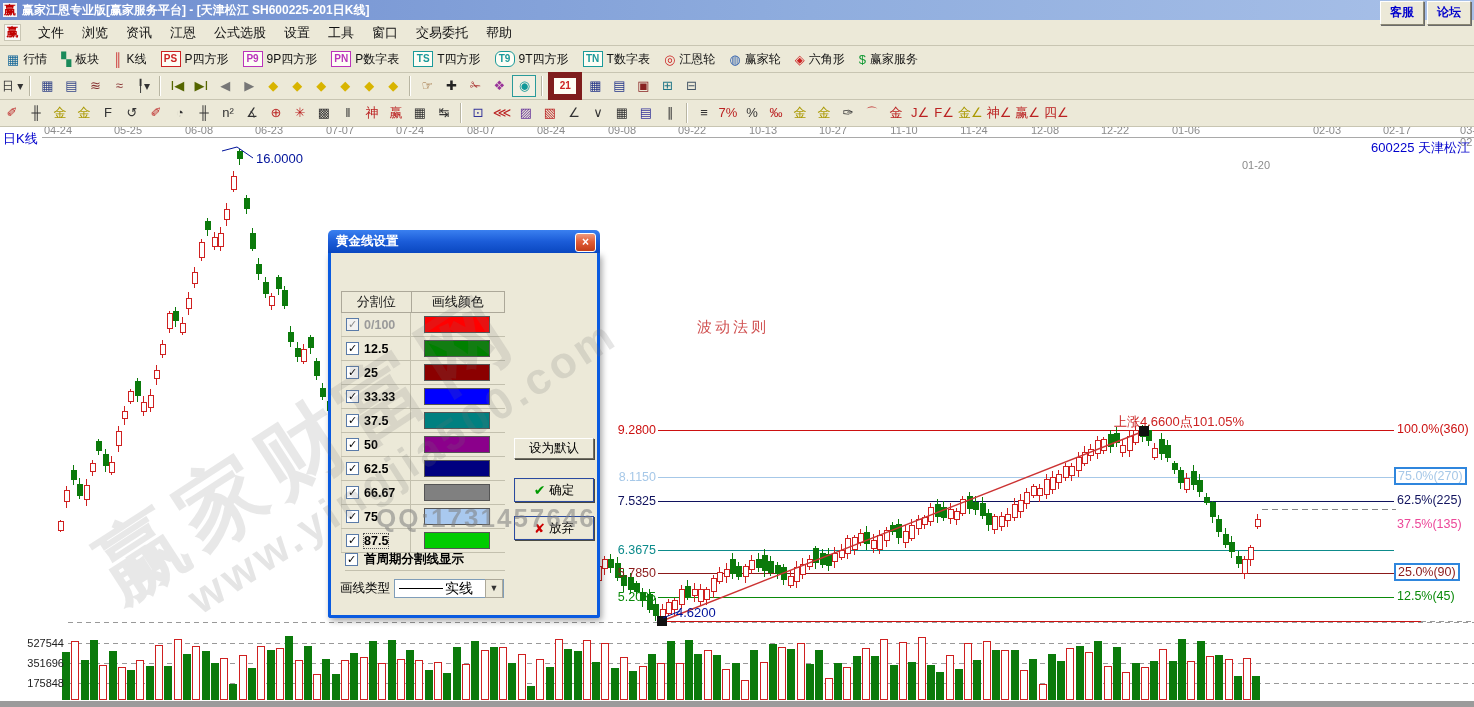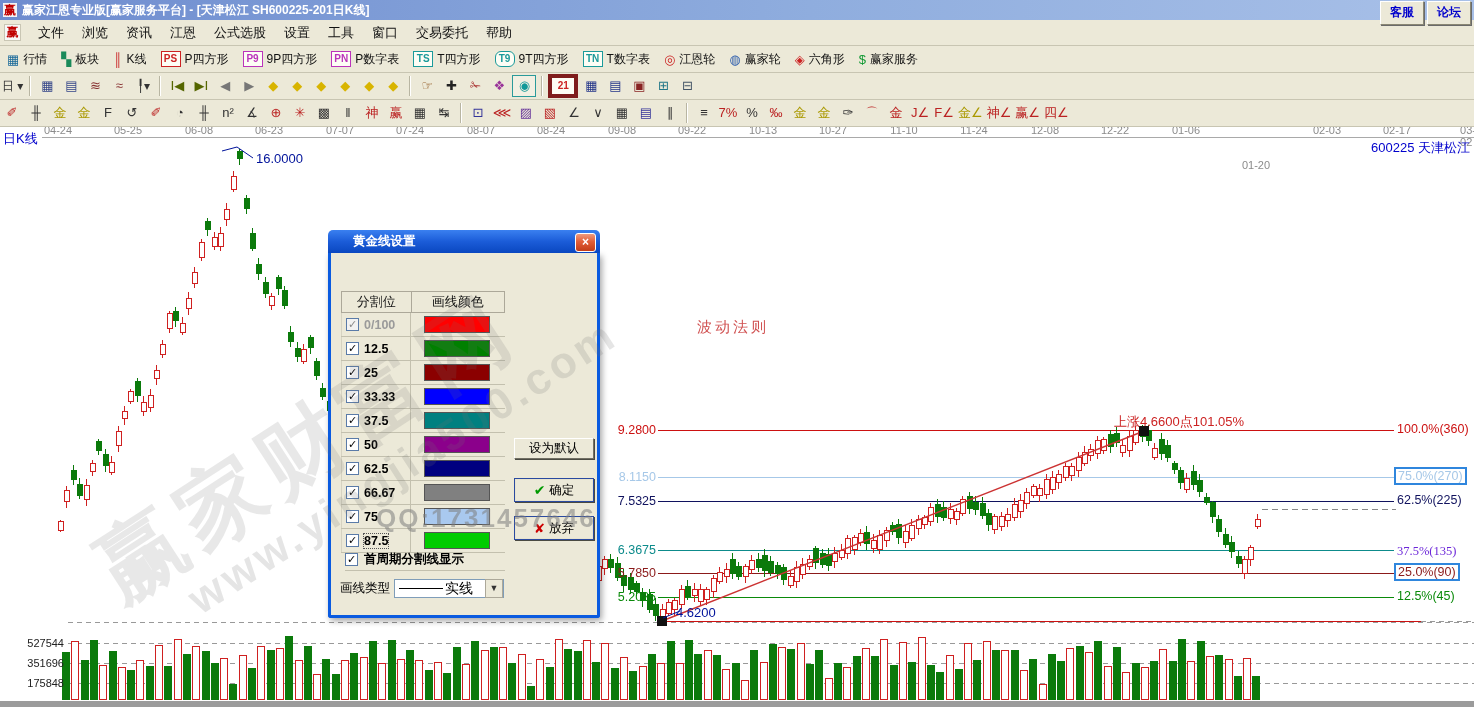--- a/index.html
+++ b/index.html
@@ -46,21 +46,21 @@
     display:inline-block;min-width:16px;padding:0 1px;height:14px;line-height:14px;text-align:center;
     font-size:10px;font-weight:bold;border:1px solid currentColor;background:#fdfdf5;
   }
   .toolbar2{height:26px;}
   .toolbar3{height:26px;}
   .tbtn{
     min-width:20px;height:20px;margin:0 1px;display:inline-flex;align-items:center;justify-content:center;
     font-size:13px;line-height:20px;color:#333;padding:0 1px;
   }
   .tbtn.sel{border:1px solid #2a9a9a;background:#f2efe2;}
-  .tbtn.boxed{border:4px solid #7f1d1d;background:#fdfdf5;font-size:10px;font-weight:bold;width:18px;height:16px;}
+  .tbtn.boxed{border:6px solid #7f1d1d;background:#fdfdf5;font-size:10px;font-weight:bold;width:18px;height:16px;}
   .tsep{width:1px;height:20px;background:#b8b5a2;border-right:1px solid #fff;margin:0 4px;}
   .t2first{font-size:12px;}
   
   #chart-svg{position:absolute;left:0;top:0;z-index:1;}
   .date-label{position:absolute;top:124px;transform:translateX(-50%);font-size:11px;color:#8b8b8b;z-index:3;}
   .date-rule{position:absolute;top:137px;left:42px;right:0;height:1px;background:#a9a9a9;z-index:3;}
   .period-label{position:absolute;left:3px;top:130px;color:#0000cc;font-size:13px;z-index:3;}
   .stock-label{position:absolute;right:4px;top:139px;color:#0000cc;font-size:13px;z-index:3;}
   .price-label{position:absolute;left:600px;width:56px;text-align:right;font-size:12.5px;z-index:3;}
   .pct-label{position:absolute;left:1397px;font-size:12.5px;z-index:3;white-space:nowrap;}
@@ -77,21 +77,21 @@
   
   .dialog{
     position:absolute;left:328px;top:230px;width:272px;height:365px;z-index:10;
     background:#ece9d8;border:3px solid #0a5be0;border-top:none;border-radius:0 0 3px 3px;
     box-shadow:2px 3px 6px rgba(0,0,0,0.35);box-sizing:border-box;
   }
   .dlg-title{
     position:absolute;left:-3px;top:-23px;width:272px;height:23px;
     background:linear-gradient(to bottom,#3a80f0 0%,#1b5cd8 50%,#0a47c0 100%);
     border-radius:5px 5px 0 0;color:#fff;font-size:12.5px;font-weight:bold;
-    display:flex;align-items:center;padding-left:25px;box-sizing:border-box;
+    display:flex;align-items:center;padding-left:8px;box-sizing:border-box;
   }
   .dlg-close{
     position:absolute;right:4px;top:3px;width:19px;height:17px;
     background:linear-gradient(to bottom,#ef9a7e,#e25e38 45%,#c33d18);
     border:1px solid #fff;border-radius:3px;color:#fff;font-size:12px;font-weight:bold;
     text-align:center;line-height:16px;
   }
   .tblhead{position:absolute;left:10px;top:38px;width:164px;height:22px;display:flex;font-size:13px;color:#111;}
   .tblhead .hc{border-right:1px solid #aca899;border-bottom:1px solid #aca899;border-top:1px solid #aca899;
     display:flex;align-items:center;justify-content:center;}
@@ -848,21 +848,21 @@
 <div class="ann" style="left:697px;top:318px;color:#d05050;font-size:15px;letter-spacing:3px;">波动法则</div>
 
 <div id="level-labels">
     <div class="price-label" style="top: 423px; color: rgb(204, 17, 17);">9.2800</div>
     <div class="pct-label" style="top: 422px; color: rgb(204, 17, 17);">100.0%(360)</div>
     <div class="price-label" style="top: 470px; color: rgb(166, 200, 232);">8.1150</div>
     <div class="pct-label boxed" style="top: 467px; color: rgb(166, 200, 232);">75.0%(270)</div>
     <div class="price-label" style="top: 494px; color: rgb(16, 18, 94);">7.5325</div>
     <div class="pct-label" style="top: 493px; color: rgb(16, 18, 94);">62.5%(225)</div>
     <div class="price-label" style="top: 543px; color: rgb(13, 139, 139);">6.3675</div>
-    <div class="pct-label" style="top: 544px; color: #6d28d9; font-family: Liberation Serif, serif;">37.5%(135)</div>
+    <div class="pct-label" style="top: 517px; color: #ec4899;">37.5%(135)</div>
     <div class="price-label" style="top: 566px; color: rgb(139, 26, 26);">5.7850</div>
     <div class="pct-label boxed" style="top: 563px; color: rgb(139, 26, 26);">25.0%(90)</div>
     <div class="price-label" style="top: 590px; color: rgb(10, 138, 10);">5.2025</div>
     <div class="pct-label" style="top: 589px; color: rgb(10, 138, 10);">12.5%(45)</div>
   </div>
 <div id="vol-labels">
     <div class="vol-label" style="top: 637px;">527544</div>
     <div class="vol-label" style="top: 657px;">351696</div>
     <div class="vol-label" style="top: 677px;">175848</div>
   </div>

